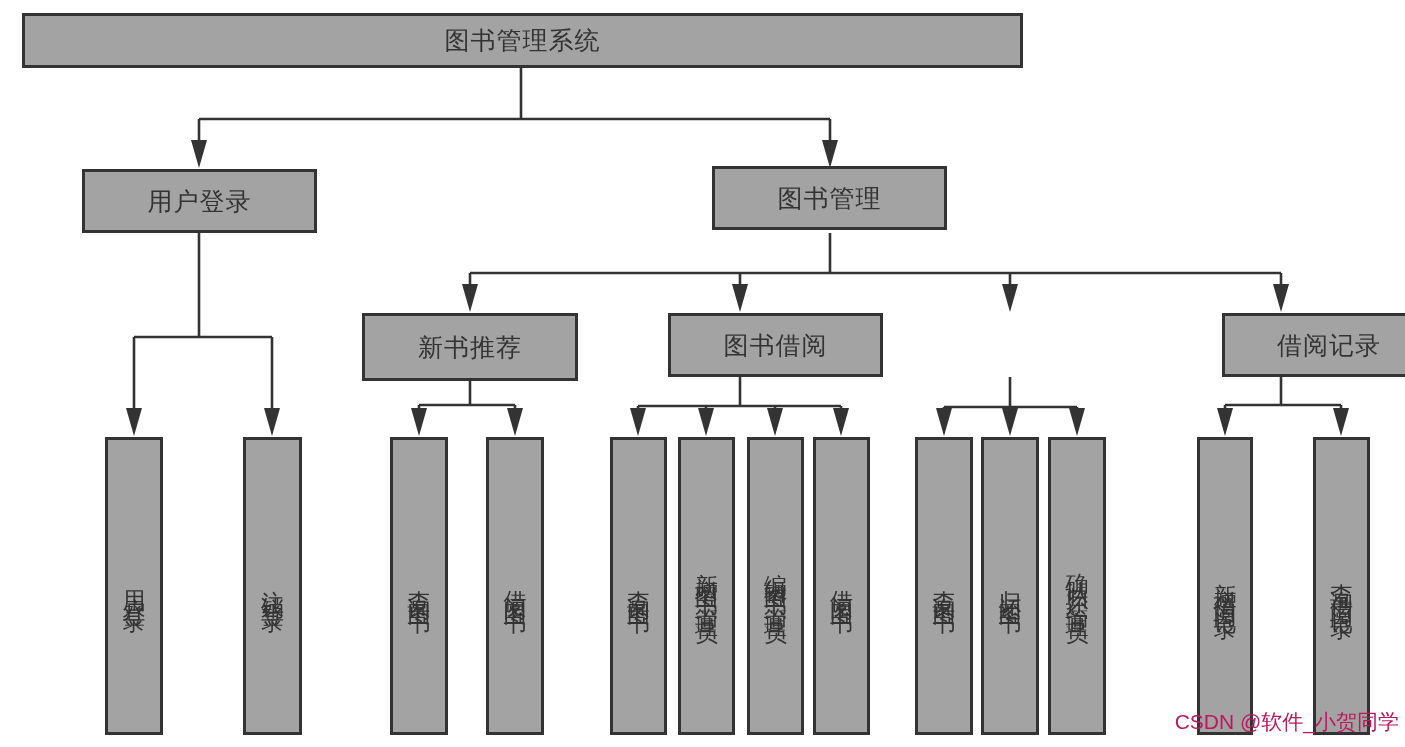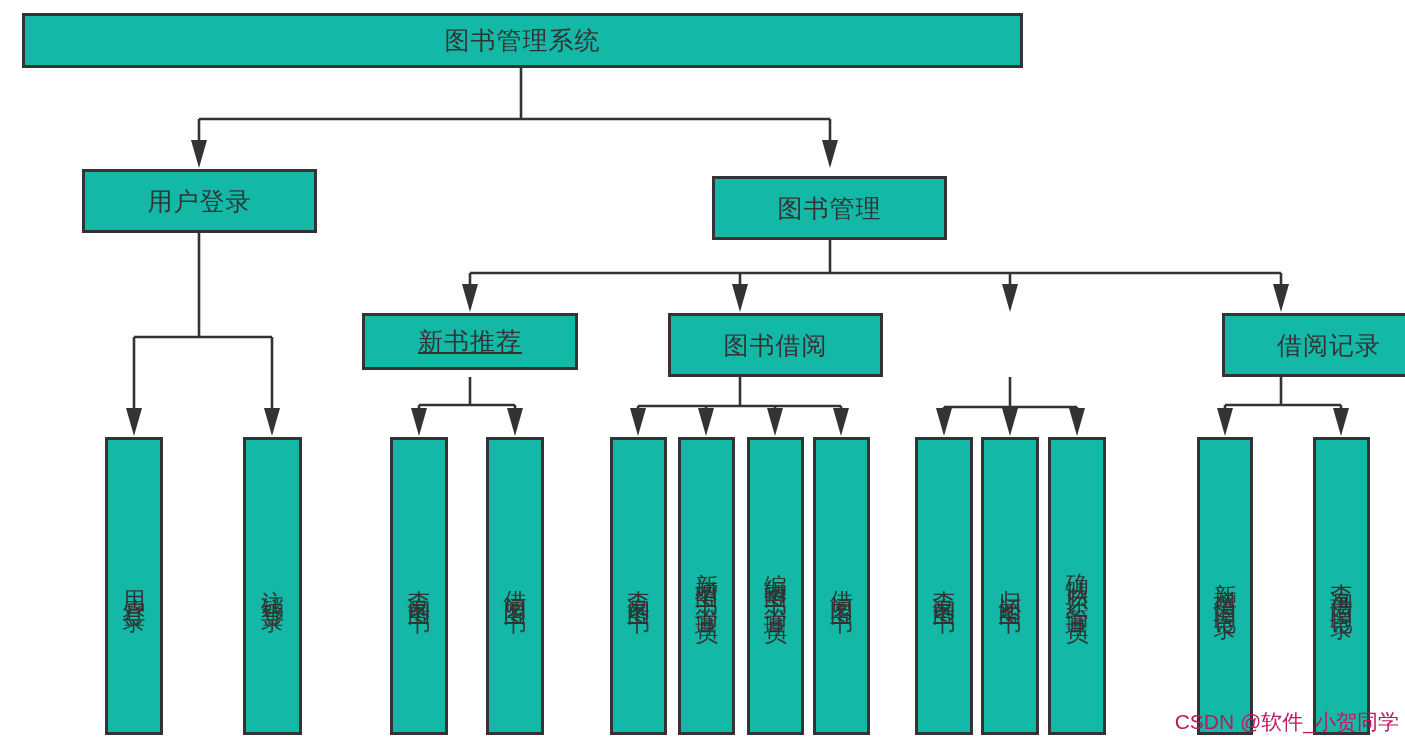--- a/index.html
+++ b/index.html
@@ -9,21 +9,21 @@
     background:#ffffff;
     font-family:"Liberation Sans","DejaVu Sans",sans-serif;
     color:#333333;
     overflow:hidden;
   }
   .wires{position:absolute;left:0;top:0;width:1405px;height:747px;}
   .node{
     position:absolute;
     box-sizing:border-box;
     border:3px solid #333333;
-    background:#14b8a6;
+    background:#a3a3a3;
     display:flex;align-items:center;justify-content:center;
   }
   .hnode{font-size:25px;letter-spacing:1px;}
   .vnode{
     font-size:23px;
     writing-mode:vertical-rl;
     text-orientation:mixed;
     letter-spacing:7px;
     line-height:1;
     top:437px;height:298px;
@@ -32,22 +32,22 @@
     position:absolute;
     right:6px;bottom:11px;
     font-size:21px;
     color:#be185d;
     z-index:5;
     white-space:nowrap;
   }
   
   #n-root{left:22px;top:13px;width:1001px;height:55px;}
   #n-userlogin{left:82px;top:169px;width:235px;height:64px;}
-  #n-bookmgmt{left:712px;top:176px;width:235px;height:64px;}
-  #n-newbook{left:362px;top:313px;width:216px;height:57px;text-decoration:underline;}
+  #n-bookmgmt{left:712px;top:166px;width:235px;height:64px;}
+  #n-newbook{left:362px;top:313px;width:216px;height:68px;}
   #n-bookborrow{left:633px;top:313px;width:215px;height:64px;margin-left:35px;}
   #n-currentborrow{left:903px;top:313px;width:215px;height:64px;}
   #n-borrowrecord{left:1222px;top:313px;width:214px;height:64px;}
   #l-a1{left:105px;width:58px;}
   #l-a2{left:243px;width:59px;}
   #l-b1{left:390px;width:58px;}
   #l-b2{left:486px;width:58px;}
   #l-c1{left:610px;width:57px;}
   #l-c2{left:678px;width:57px;}
   #l-c3{left:747px;width:57px;}

